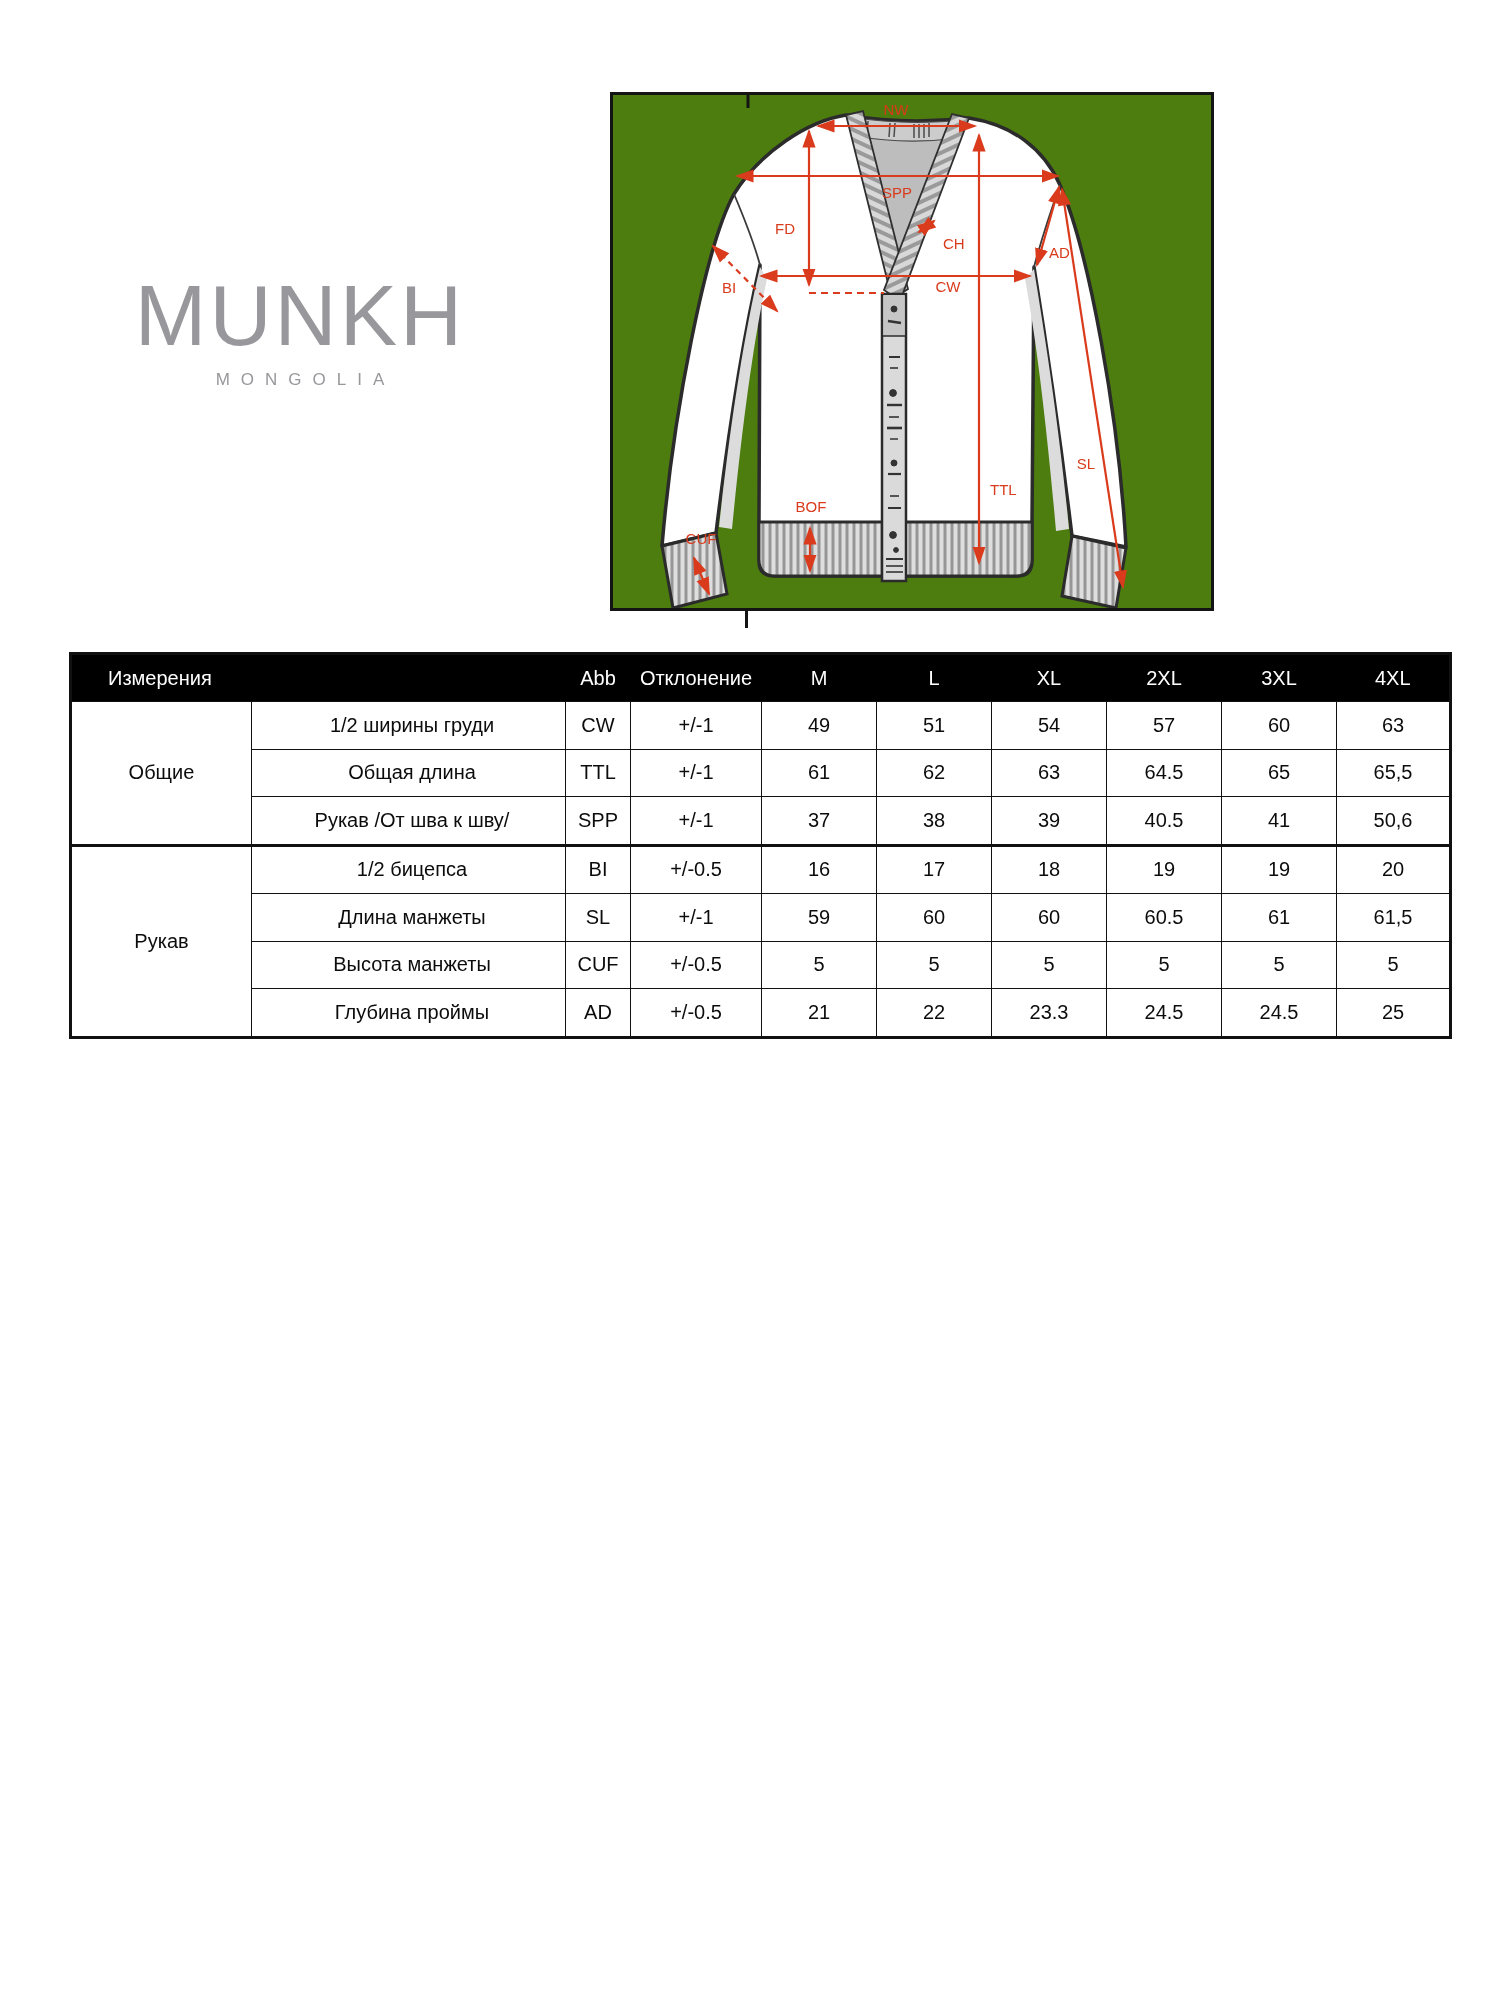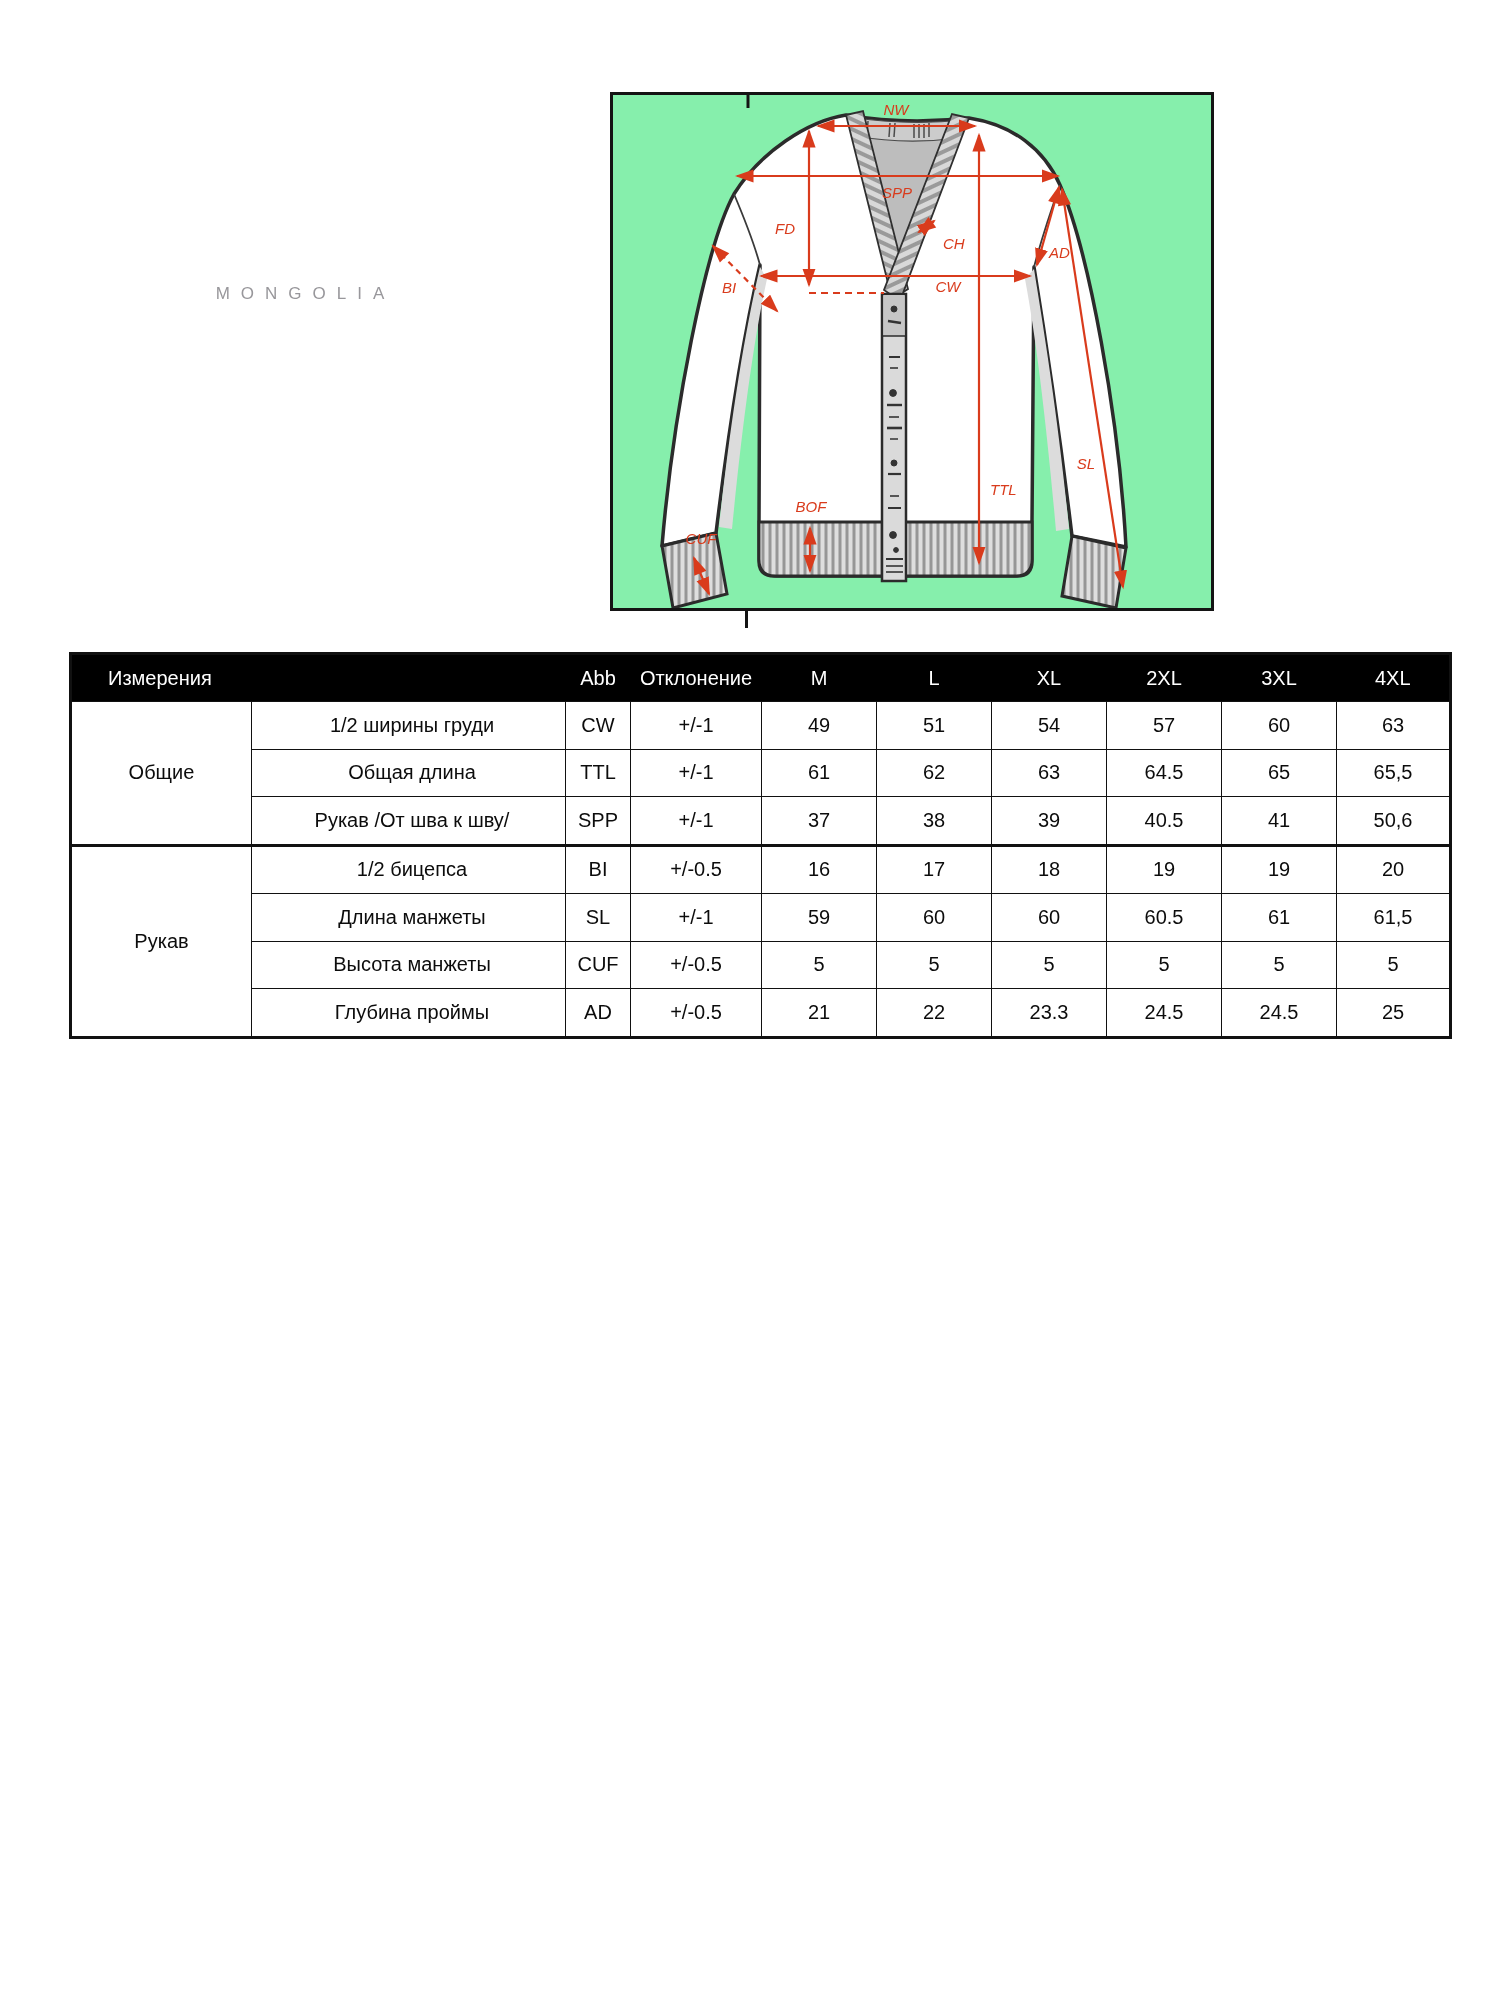--- a/index.html
+++ b/index.html
@@ -14,21 +14,21 @@
     font-size:86px;font-weight:300;color:#98979b;letter-spacing:3px;
     line-height:1;white-space:nowrap;
   }
   .brand-sub{
     font-size:17px;font-weight:400;color:#98979b;letter-spacing:11px;
     margin-top:12px;white-space:nowrap;text-indent:11px;
   }
   
   .diagram{
     position:absolute;left:610px;top:92px;width:598px;height:513px;
-    border:3px solid #141414;background:#86efac;font-style:italic;
+    border:3px solid #141414;background:#4d7c0f;
   }
   .diagram svg{display:block;width:100%;height:100%;}
   .crop-tick-bottom{
     position:absolute;left:745px;top:608px;width:3px;height:20px;background:#141414;
   }
   
   table.size-table{
     position:absolute;left:69px;top:652px;width:1380px;
     border-collapse:collapse;table-layout:fixed;
     font-size:20px;color:#0c0c0c;
@@ -44,20 +44,21 @@
     background:#fff;
   }
   .size-table td.c-name{text-align:center;padding-left:7px;}
   .size-table tr.group-start td{border-top:3px solid #111;}
   .size-table td.c-group{text-align:center;}
 </style>
 </head>
 <body>
 
 <div class="brand">
+  <div class="brand-name">MUNKH</div>
   <div class="brand-sub">MONGOLIA</div>
 </div>
 
 <div class="diagram">
 <svg viewBox="0 0 598 513">
   <defs>
     <pattern id="ribV" patternUnits="userSpaceOnUse" width="7" height="10">
       <rect width="7" height="10" fill="#dedede"></rect>
       <rect x="1.5" width="3" height="10" fill="#969696"></rect>
     </pattern>

